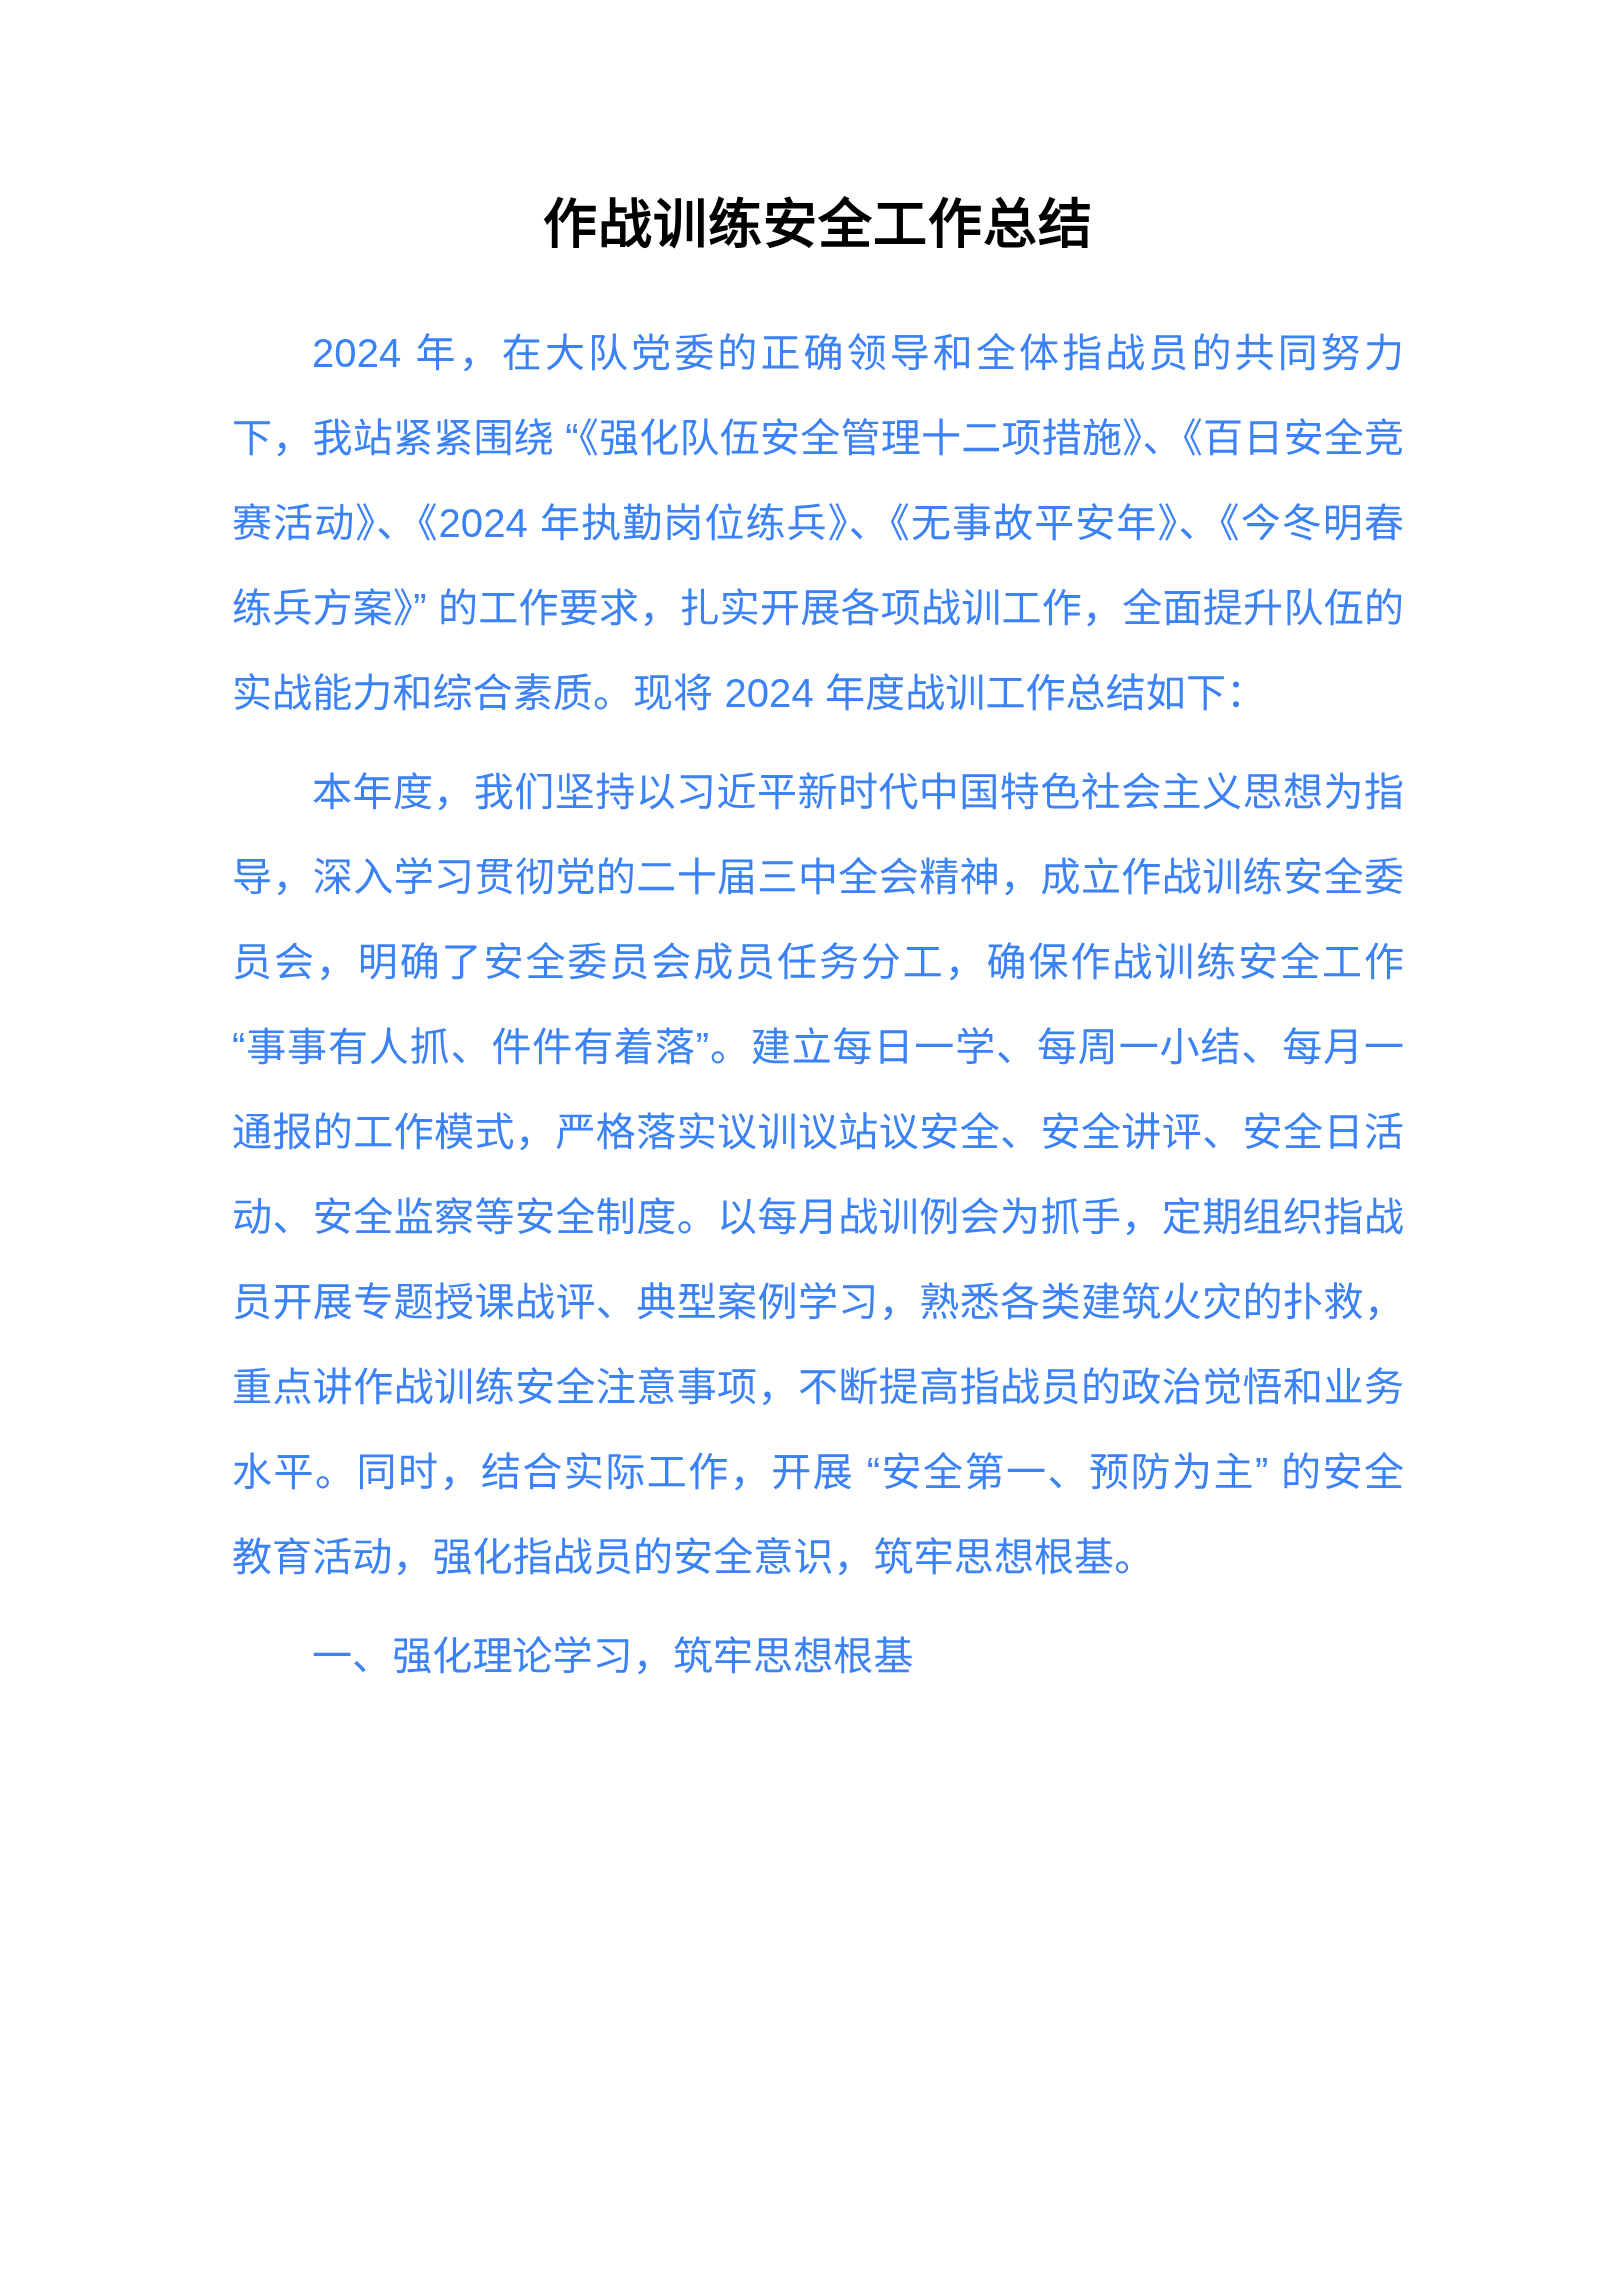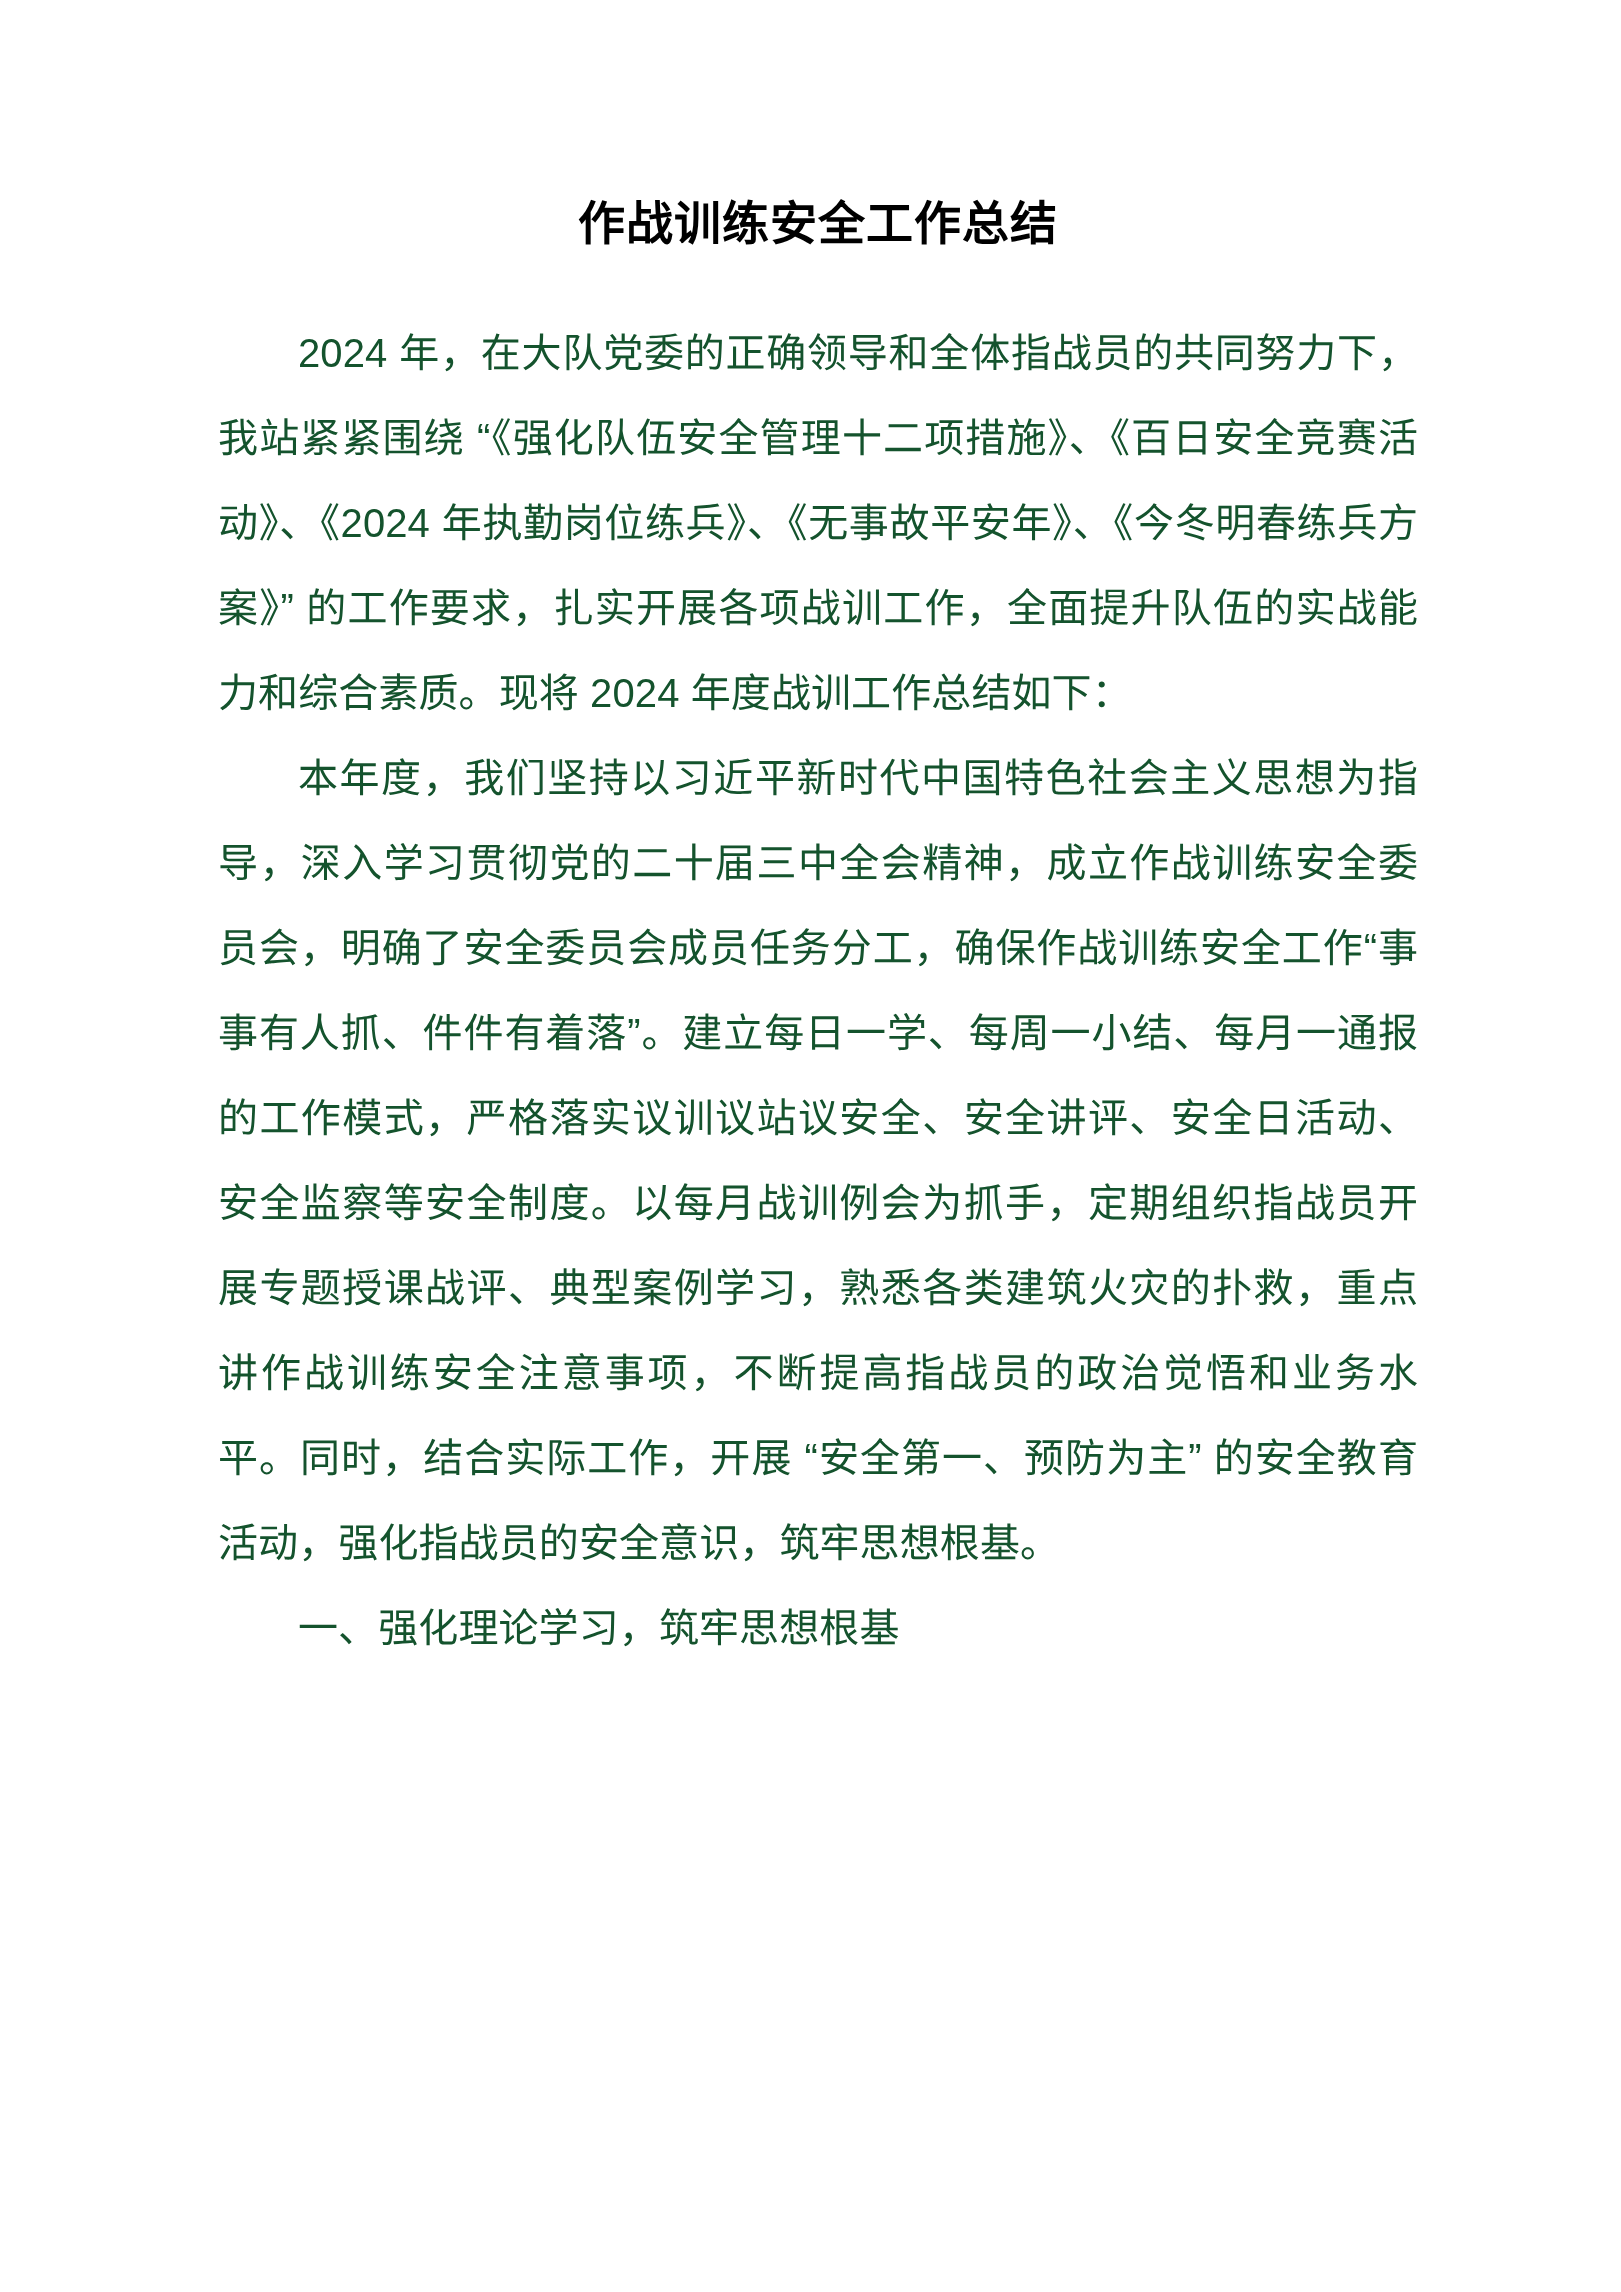--- a/index.html
+++ b/index.html
@@ -22,39 +22,39 @@
   .doc-body {
     position: absolute;
     left: 218px;
     top: 182px;
     width: 1200px;
   }
 
   .doc-title {
     font-family: "Liberation Sans", "DejaVu Sans", sans-serif;
     font-weight: 700;
-    font-size: 47px;
+    font-size: 54px;
     line-height: 84px;
     color: #000000;
     text-align: center;
     letter-spacing: 1px;
     margin: 0 0 45px 0;
     white-space: nowrap;
   }
 
   .doc-para {
     font-family: "Liberation Sans", "DejaVu Sans", sans-serif;
     font-weight: 400;
     font-size: 40px;
     line-height: 85px;
-    color: #14532d;
+    color: #3b82f6;
     text-align: justify;
     text-justify: inter-character;
     text-align-last: left;
-    margin: 0;
+    margin: 14px;
     letter-spacing: 0.1px;
     word-break: break-all;
   }
 
   .doc-para.indent {
     text-indent: 2em;
   }
 
   .doc-para + .doc-para {
     margin-top: 0;

